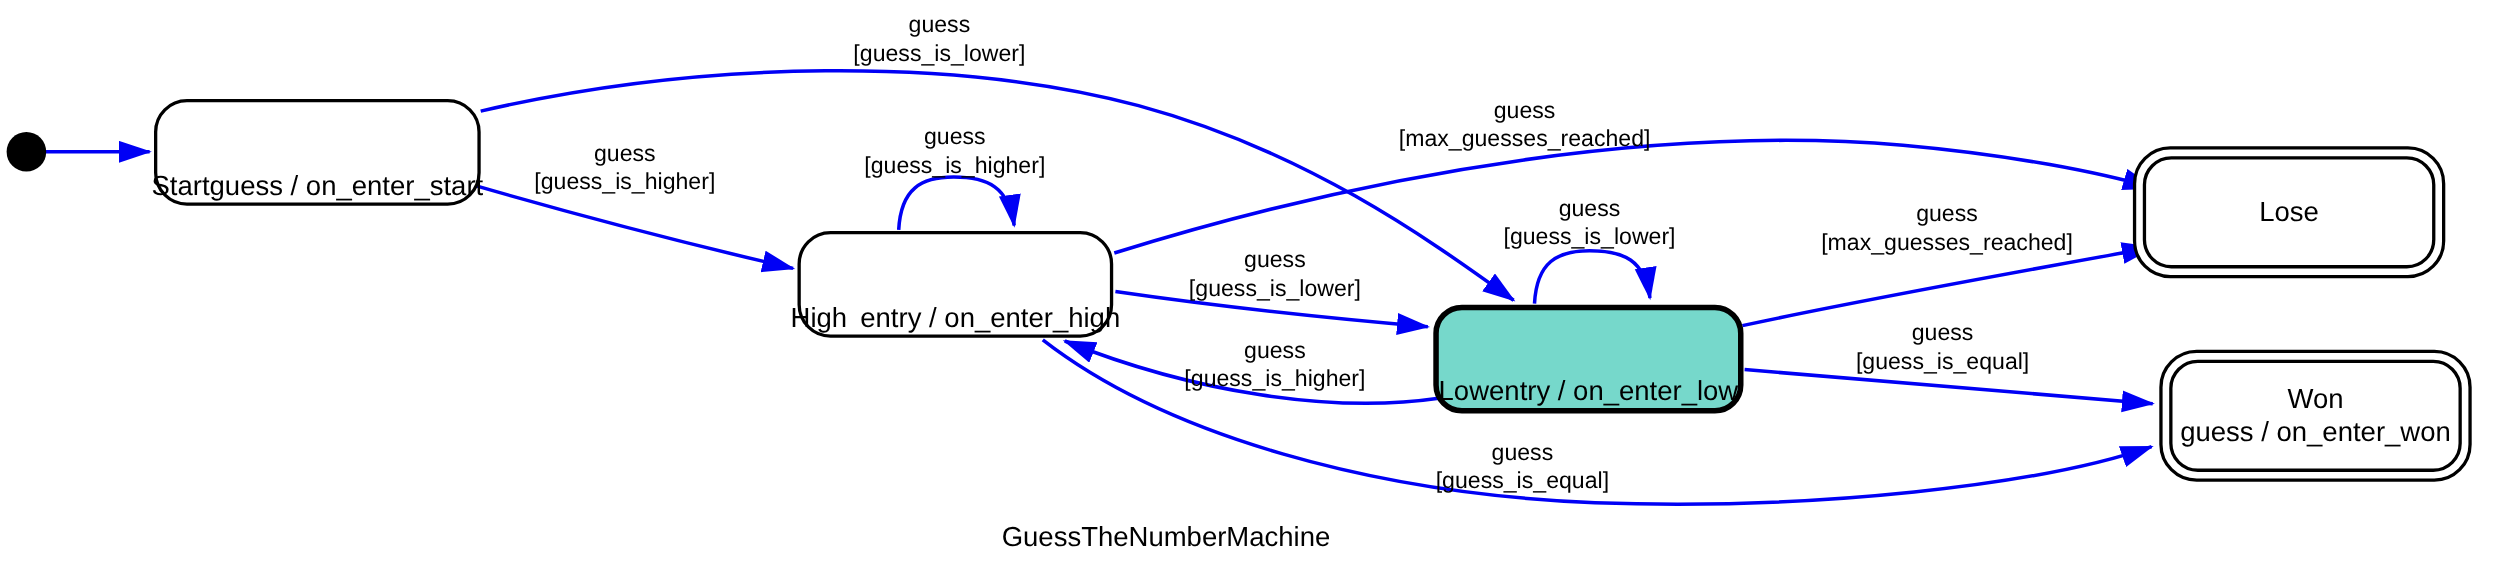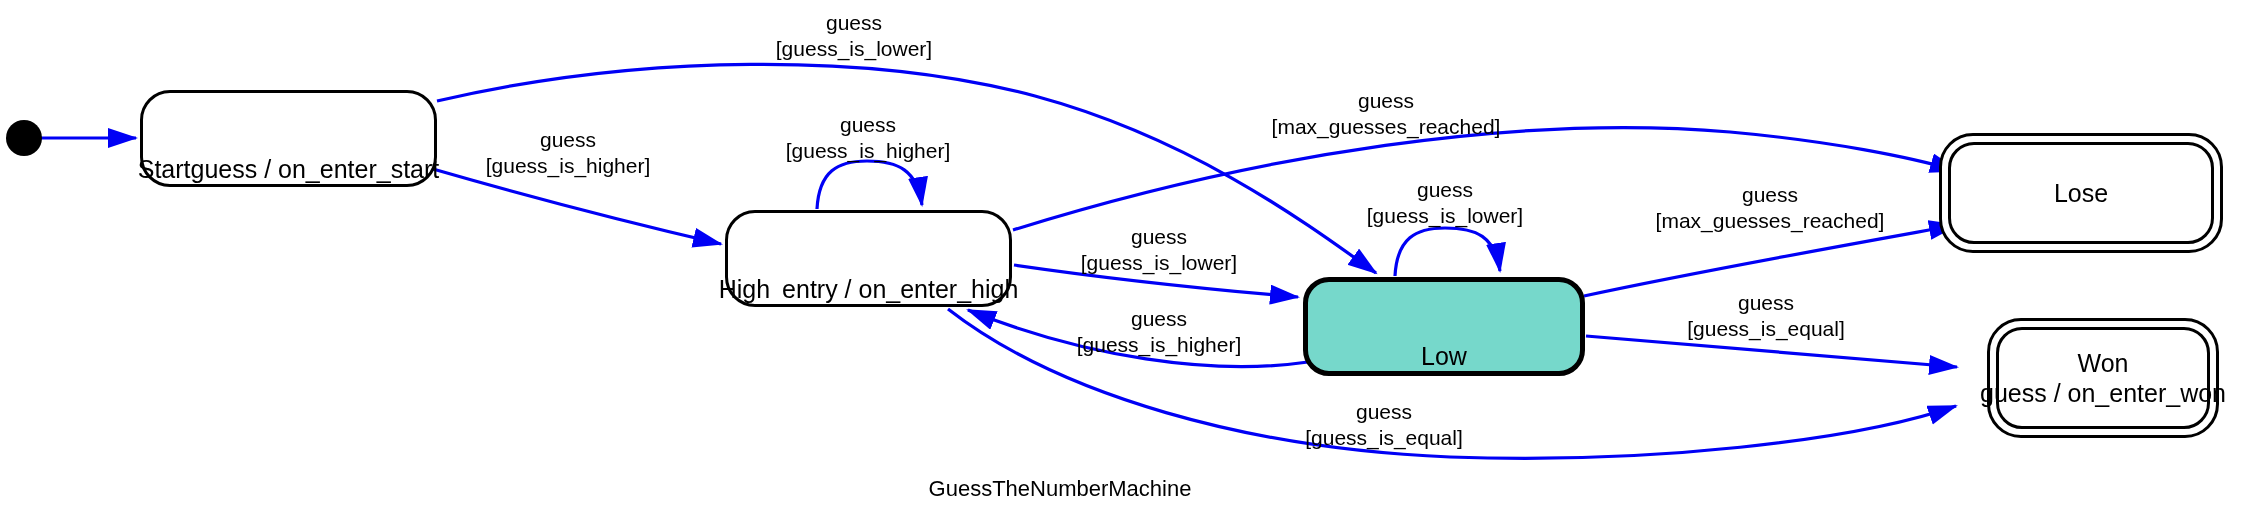--- a/index.html
+++ b/index.html
@@ -69,29 +69,29 @@
     transform: translate(-50%, -50%);
     text-align: center;
     font-size: 21px;
     line-height: 26px;
     white-space: nowrap;
   }
   .diagram-title {
     position: absolute;
     left: 1060px; top: 489px;
     transform: translate(-50%, -50%);
-    font-size: 22px;
+    font-size: 25px;
     white-space: nowrap;
   }
   
   #st-start { left: 140px; top: 90px;  width: 297px; height: 97px; }
   #st-high  { left: 725px; top: 210px; width: 287px; height: 97px; gap: 12px; }
   #st-low   { left: 1303px; top: 277px; width: 282px; height: 99px; border-radius: 26px; }
   #st-lose  { left: 1939px; top: 133px; width: 284px; height: 120px; }
-  #st-won   { left: 1963px; top: 318px; width: 232px; height: 120px; margin-left: 24px; }
+  #st-won   { left: 1963px; top: 318px; width: 284px; height: 120px; }
   
   #lbl-start-high { left: 568px;  top: 153px; }
   #lbl-start-low  { left: 854px;  top: 36px;  }
   #lbl-high-high  { left: 868px;  top: 138px; }
   #lbl-high-low   { left: 1159px; top: 250px; }
   #lbl-high-lose  { left: 1386px; top: 114px; }
   #lbl-high-won   { left: 1384px; top: 425px; }
   #lbl-low-low    { left: 1445px; top: 203px; }
   #lbl-low-high   { left: 1159px; top: 332px; }
   #lbl-low-lose   { left: 1770px; top: 208px; }
@@ -128,20 +128,21 @@
     <div>guess / on_enter_start</div>
   </div>
 
   <div class="state" id="st-high">
     <div>High</div>
     <div>entry / on_enter_high</div>
   </div>
 
   <div class="state active" id="st-low">
     <div>Low</div>
+    <div>entry / on_enter_low</div>
   </div>
 
   <div class="state final" id="st-lose">
     <div class="inner">
       <div>Lose</div>
     </div>
   </div>
 
   <div class="state final" id="st-won">
     <div class="inner">

